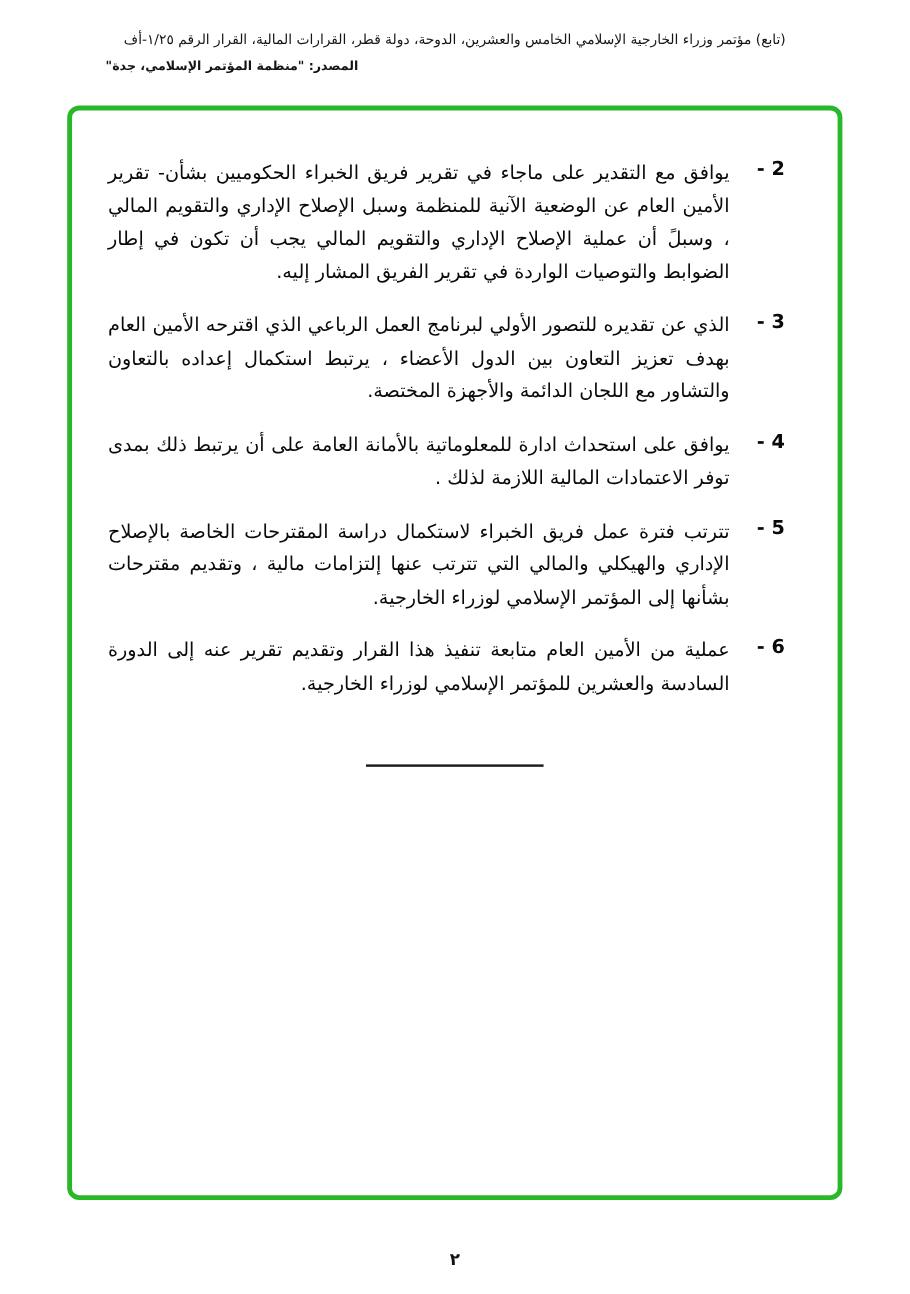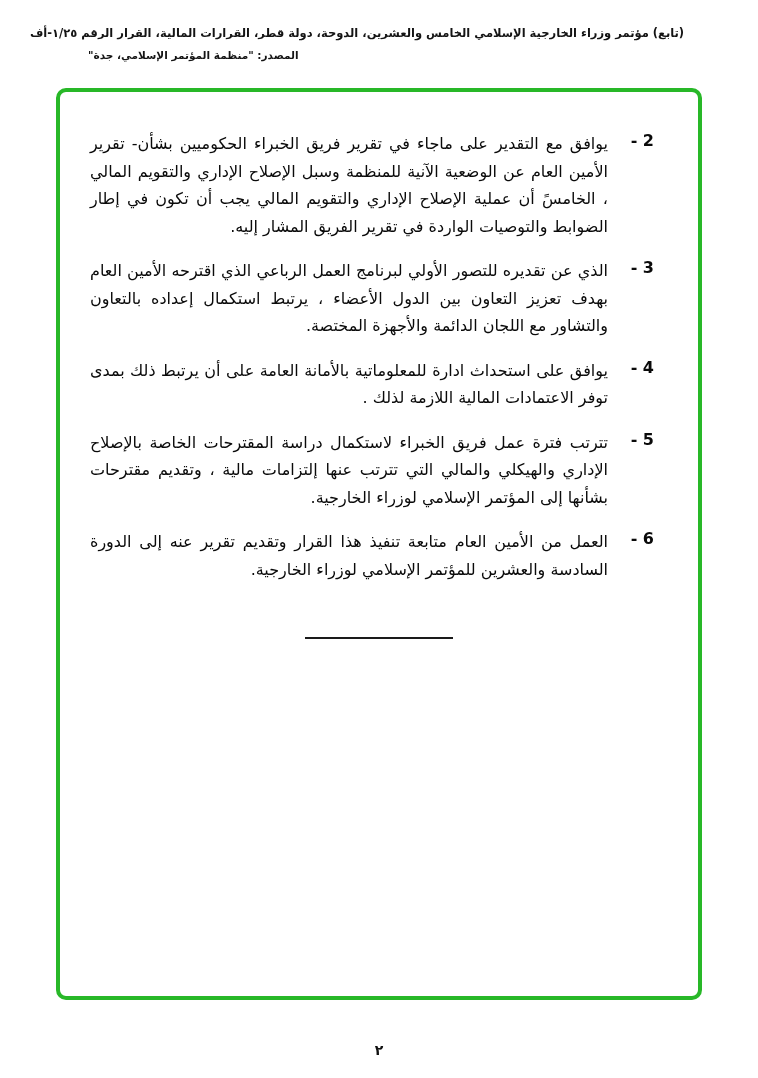--- a/index.html
+++ b/index.html
@@ -14,23 +14,23 @@
     width: 758px;
     height: 1078px;
     background: #ffffff;
     overflow: hidden;
   }
   .doc-header {
     direction: rtl;
     padding-top: 26px;
   }
   .header-line1 {
-    text-align: left;
+    text-align: center;
     font-size: 11.5px;
-    font-weight: bold;
+    font-weight: normal;
     color: #141414;
     padding: 0 30px;
     letter-spacing: 0;
   }
   .header-line2 {
     direction: rtl;
     margin-top: 9px;
     font-size: 10.5px;
     font-weight: bold;
     color: #141414;
@@ -99,37 +99,37 @@
   <div class="doc-header">
     <div class="header-line1">(تابع) مؤتمر وزراء الخارجية الإسلامي الخامس والعشرين، الدوحة، دولة قطر، القرارات المالية، القرار الرقم ١/٢٥-أف</div>
     <div class="header-line2">المصدر:  "منظمة المؤتمر الإسلامي، جدة"</div>
   </div>
 
   <div class="content-box" style="border-color: rgb(40, 184, 40);">
     <div class="res-list" dir="rtl">
 
     <div class="res-item">
           <div class="res-num">2 -</div>
-          <div class="res-text"><span class="lead">يوافق مع التقدير</span><span> على ماجاء في تقرير فريق الخبراء الحكوميين بشأن- تقرير الأمين العام عن الوضعية الآنية للمنظمة وسبل الإصلاح الإداري والتقويم المالي ، </span><span class="lead">الخامسً</span><span> أن عملية الإصلاح الإداري والتقويم المالي يجب أن تكون في إطار الضوابط والتوصيات الواردة في تقرير الفريق المشار إليه.</span></div>
+          <div class="res-text"><span class="lead">يوافق مع التقدير</span><span> على ماجاء في تقرير فريق الخبراء الحكوميين بشأن- تقرير الأمين العام عن الوضعية الآنية للمنظمة وسبل الإصلاح الإداري والتقويم المالي ، </span><span class="lead">وسبلً</span><span> أن عملية الإصلاح الإداري والتقويم المالي يجب أن تكون في إطار الضوابط والتوصيات الواردة في تقرير الفريق المشار إليه.</span></div>
         </div>
         <div class="res-item">
           <div class="res-num">3 -</div>
           <div class="res-text"><span class="lead">الذي</span><span> عن تقديره للتصور الأولي لبرنامج العمل الرباعي الذي اقترحه الأمين العام بهدف تعزيز التعاون بين الدول الأعضاء ، </span><span class="lead">يرتبط</span><span> استكمال إعداده بالتعاون والتشاور مع اللجان الدائمة والأجهزة المختصة.</span></div>
         </div>
         <div class="res-item">
           <div class="res-num">4 -</div>
           <div class="res-text"><span class="lead">يوافق</span><span> على استحداث ادارة للمعلوماتية بالأمانة العامة على أن يرتبط ذلك بمدى توفر الاعتمادات المالية اللازمة لذلك .</span></div>
         </div>
         <div class="res-item">
           <div class="res-num">5 -</div>
           <div class="res-text"><span class="lead">تترتب</span><span> فترة عمل فريق الخبراء لاستكمال دراسة المقترحات الخاصة بالإصلاح الإداري والهيكلي والمالي التي تترتب عنها إلتزامات مالية ، وتقديم مقترحات بشأنها إلى المؤتمر الإسلامي لوزراء الخارجية.</span></div>
         </div>
         <div class="res-item">
           <div class="res-num">6 -</div>
-          <div class="res-text"><span class="lead">العمل</span><span> من الأمين العام متابعة تنفيذ هذا القرار وتقديم تقرير عنه إلى الدورة السادسة والعشرين للمؤتمر الإسلامي لوزراء الخارجية.</span></div>
+          <div class="res-text"><span class="lead">عملية</span><span> من الأمين العام متابعة تنفيذ هذا القرار وتقديم تقرير عنه إلى الدورة السادسة والعشرين للمؤتمر الإسلامي لوزراء الخارجية.</span></div>
         </div>
       </div>
     <div class="separator-line"></div>
   </div>
 
   <div class="page-number">٢</div>
 
 </div>
 
 </body></html>

